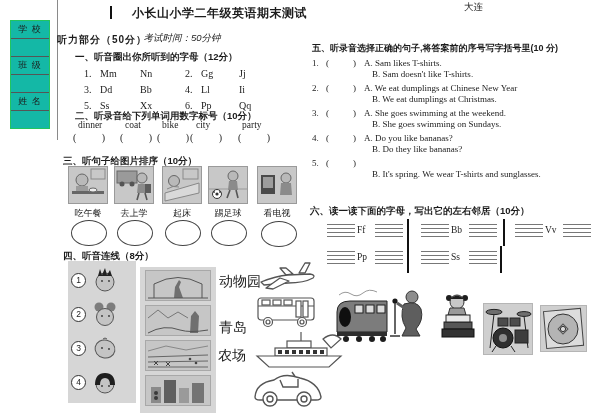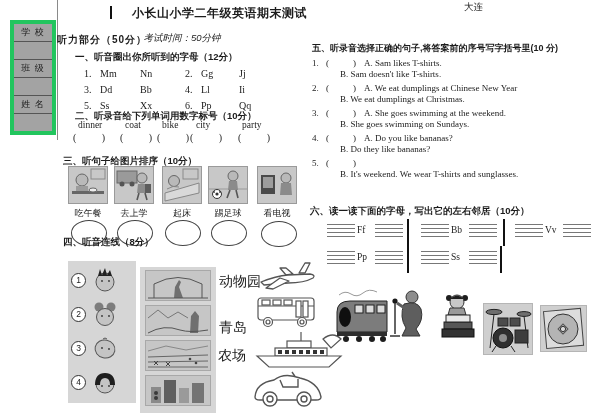--- a/index.html
+++ b/index.html
@@ -3,21 +3,21 @@
 <meta charset="utf-8">
 <style>
   html,body{margin:0;padding:0;background:#fff;}
   .page{position:relative;width:606px;height:415px;background:#ffffff;overflow:hidden;
         font-family:"Liberation Sans","DejaVu Sans",sans-serif;color:#1c1c1c;}
   .abs{position:absolute;}
   .en{font-family:"Liberation Serif","DejaVu Serif",serif;}
   
   .vline{left:57px;top:0;width:1px;height:140px;background:#8a8a8a;}
   
-  .info-table{left:10px;top:20px;width:38px;border:4px solid #22c55e;background:#a3a3a3;}
+  .info-table{left:10px;top:20px;width:38px;border:1px solid #22c55e;background:#14b8a6;}
   .info-cell{height:17px;border-bottom:1px solid #555;font-size:9px;display:flex;
              align-items:center;justify-content:center;letter-spacing:1px;}
   .info-cell:last-child{border-bottom:none;}
   
   .title{left:57px;top:5px;width:250px;text-align:right;font-size:12px;font-weight:700;letter-spacing:.5px;}
   .caret{left:110px;top:6px;width:2px;height:13px;background:#111;}
   .examtime{left:57px;top:32px;width:250px;text-align:center;font-size:9.5px;font-style:italic;}
   .part-header{font-size:10px;font-weight:700;letter-spacing:1px;}
   .sec-title{font-size:9.5px;font-weight:700;}
   
@@ -47,21 +47,21 @@
   .placelabel{font-size:14px;}
   
   .s5{left:312px;top:42px;width:292px;}
   .s5-title{font-size:9px;font-weight:700;margin-bottom:3px;}
   .s5-item{margin-bottom:2.5px;}
   .s5-l1{display:flex;align-items:baseline;font-size:9px;line-height:11px;}
   .s5-num{width:14px;font-family:"Liberation Serif","DejaVu Serif",serif;}
   .brk5{width:30px;display:inline-flex;justify-content:space-between;font-family:"Liberation Serif","DejaVu Serif",serif;}
   .brk5 i{font-style:normal;}
   .s5-a{margin-left:8px;font-family:"Liberation Serif","DejaVu Serif",serif;}
-  .s5-b{margin-left:28px;font-size:9px;line-height:11.5px;font-family:"Liberation Serif","DejaVu Serif",serif;}
+  .s5-b{margin-left:60px;font-size:9px;line-height:11.5px;font-family:"Liberation Serif","DejaVu Serif",serif;}
   
   .staff{width:28px;height:13px;background:repeating-linear-gradient(to bottom,#777 0,#777 1px,transparent 1px,transparent 4px);}
   .staffletter{font-size:9.5px;line-height:13px;font-family:"Liberation Serif","DejaVu Serif",serif;}
   .vdiv{width:2px;height:27px;background:#111;}
   .pgrey{background:#cfcfcf;border:1px solid #b5b5b5;box-sizing:border-box;}
 </style>
 </head>
 <body>
 
 <div class="page">
@@ -190,21 +190,21 @@
   <div class="abs plabel" style="left:112px;top:207px;">去上学</div>
   <div class="abs plabel" style="left:160px;top:207px;">起床</div>
   <div class="abs plabel" style="left:206px;top:207px;">踢足球</div>
   <div class="abs plabel" style="left:255px;top:207px;">看电视</div>
   <div class="abs oval" style="left:71px;top:220px;"></div>
   <div class="abs oval" style="left:117px;top:220px;"></div>
   <div class="abs oval" style="left:165px;top:220px;"></div>
   <div class="abs oval" style="left:211px;top:220px;"></div>
   <div class="abs oval" style="left:261px;top:221px;"></div>
 
-  <div class="abs sec-title" style="left:63px;top:236px;text-align:center;">四、听音连线（8分）</div>
+  <div class="abs sec-title" style="left:63px;top:250px;text-align:center;">四、听音连线（8分）</div>
   <div class="abs facespanel">
     <div class="facerow">
       <div class="numc">1</div>
       <svg width="30" height="26">
           <circle cx="16" cy="15" r="9" fill="#c4c4c4" stroke="#555"></circle>
           <path d="M9 9 L11 2 L13 8 L16 1 L18 8 L21 3 L23 9" fill="#222"></path>
           <circle cx="13" cy="14" r="0.9" fill="#333"></circle>
           <circle cx="20" cy="14" r="0.9" fill="#333"></circle>
         </svg>
     </div>
@@ -386,21 +386,21 @@
       <div class="s5-b">B. Do they like bananas?</div>
     </div>
     <div class="s5-item">
       <div class="s5-l1">
           <span class="s5-num">5.</span>
           <span class="brk5">
             <i>(</i>
             <i>)</i>
           </span>
         </div>
-      <div class="s5-b">B. It's weekend. We wear T-shirts and sunglasses.</div>
+      <div class="s5-b">B. It's spring. We wear T-shirts and sunglasses.</div>
     </div>
   </div>
 
   <div class="abs sec-title" style="left:310px;top:205px;">六、读一读下面的字母，写出它的左右邻居（10分）</div>
 
   <div class="abs staff" style="left:327px;top:224px;"></div>
   <span class="abs staffletter" style="left:357px;top:224px;">Ff</span>
   <div class="abs staff" style="left:375px;top:224px;"></div>
   <div class="abs vdiv" style="left:407px;top:219px;"></div>
   <div class="abs staff" style="left:421px;top:224px;"></div>

